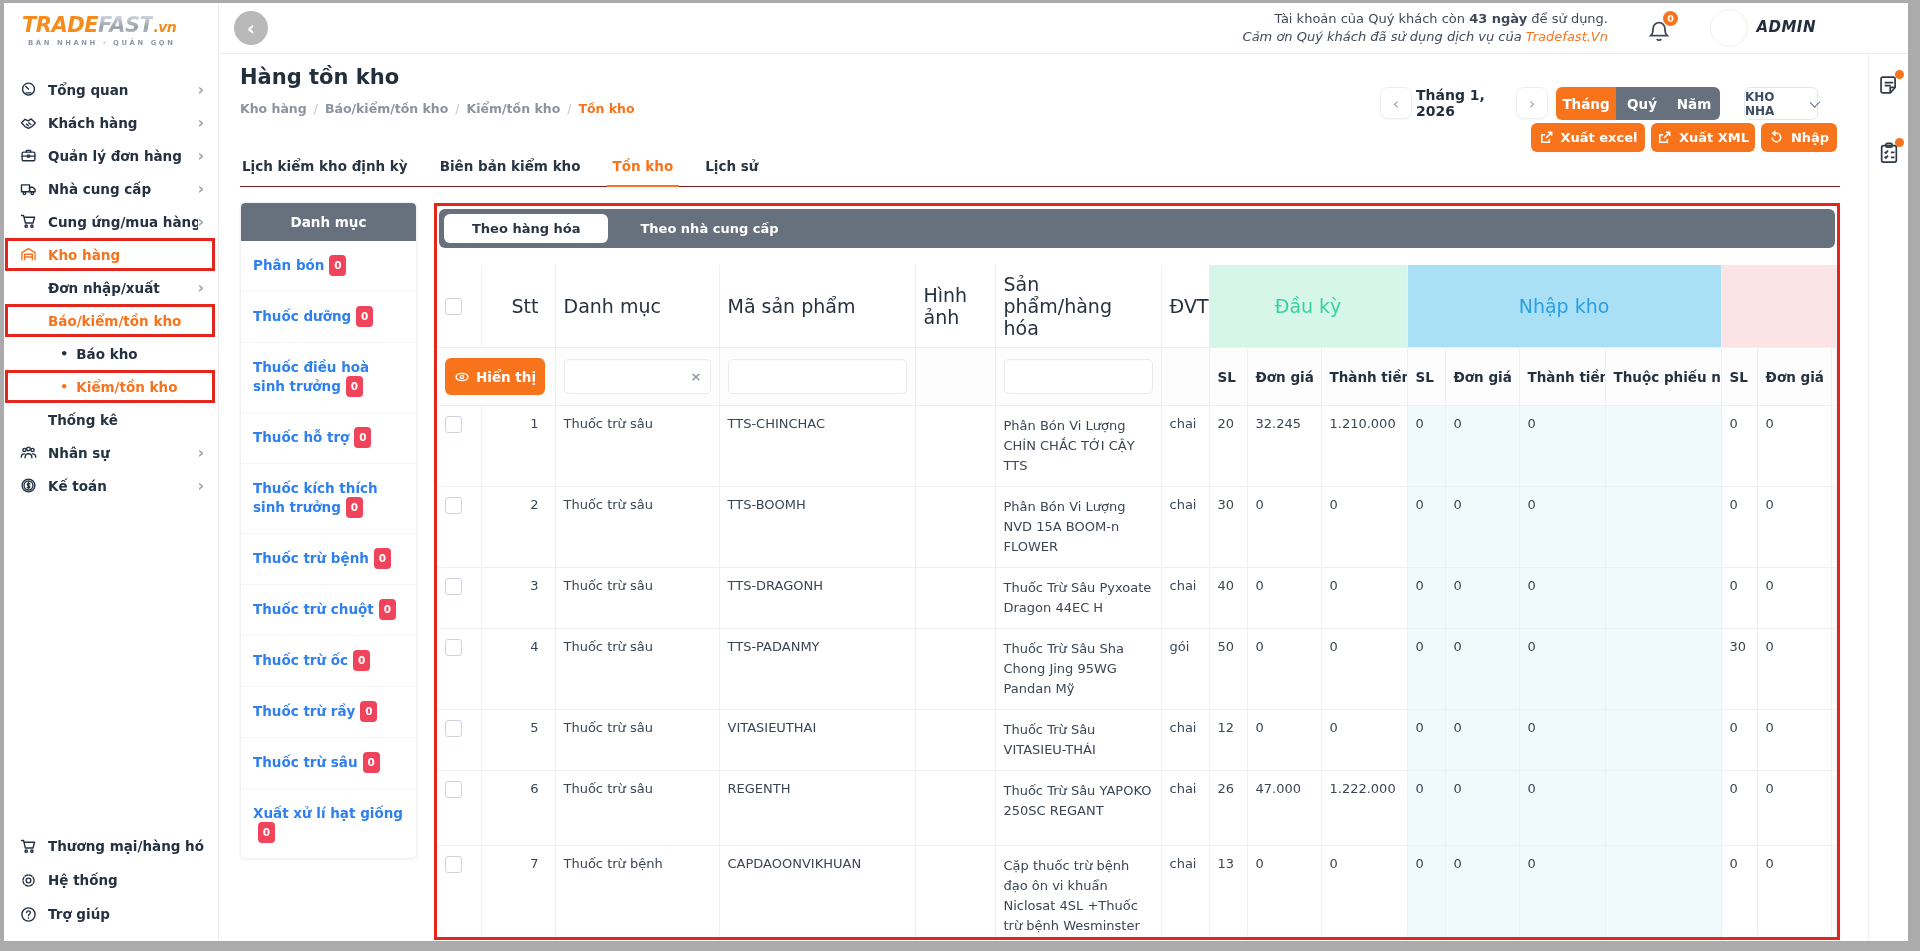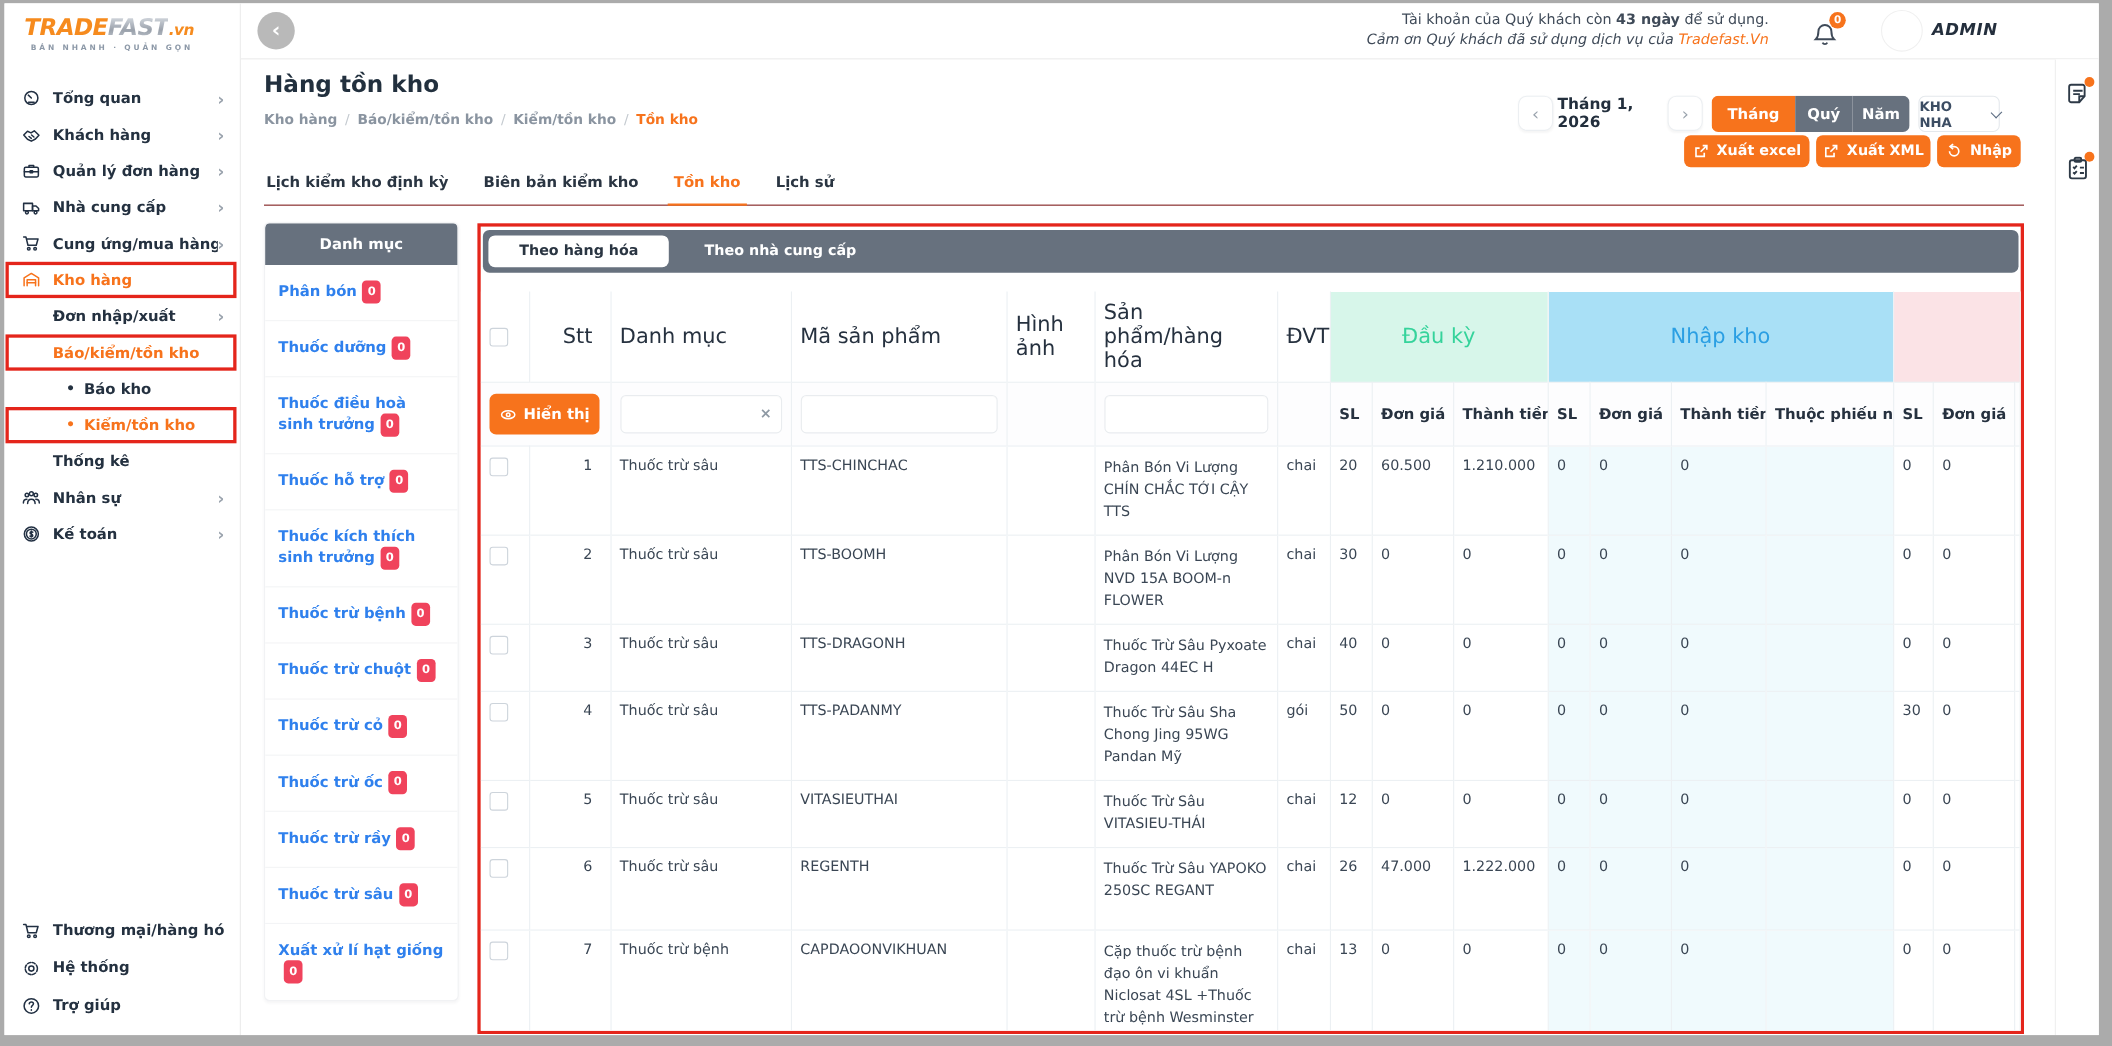--- a/index.html
+++ b/index.html
@@ -60,21 +60,21 @@
   .page-title{position:absolute; left:236px; top:62px; font-size:21px; font-weight:bold; color:#22303e;}
   .breadcrumb{position:absolute; left:236px; top:98px; font-size:12.5px; color:var(--muted); font-weight:600;}
   .breadcrumb .sep{margin:0 7px; color:#c3c9cf; font-weight:400;}
   .breadcrumb .active{color:var(--accent);}
 
   
   .nav-btn{position:absolute; top:84px; width:32px; height:32px; background:#fff; border:1px solid #eceff2; border-radius:8px; box-shadow:0 1px 2px rgba(0,0,0,.04); color:#9aa3ad; font-size:16px; display:flex; align-items:center; justify-content:center; cursor:pointer;}
   .period-label{position:absolute; top:84px; left:1412px; width:98px; height:32px; display:flex; align-items:center; justify-content:center; font-size:14px; font-weight:bold; color:#232f3d;}
   .segmented{position:absolute; top:84px; left:1552px; height:33px; display:flex; border-radius:6px; overflow:hidden; font-size:13.5px; font-weight:600; cursor:pointer;}
   .segmented .seg{display:flex; align-items:center; justify-content:center; color:#fff; background:var(--slate);}
-  .segmented .seg.m0{width:76px;} .segmented .seg.m1{width:52px;} .segmented .seg.m2{width:52px;}
+  .segmented .seg.m0{width:60px;} .segmented .seg.m1{width:52px;} .segmented .seg.m2{width:52px;}
   .segmented .seg.on{background:var(--accent);}
   .wh-select{position:absolute; top:84px; left:1740px; width:74px; height:33px; background:#fff; border:1px solid #e4e8ec; border-radius:6px; display:flex; align-items:center; justify-content:center; gap:7px; font-size:12px; font-weight:600; color:#3c4d63; cursor:pointer;}
   .caret{width:8px; height:8px; border-right:1.6px solid #5a6a80; border-bottom:1.6px solid #5a6a80; transform:rotate(45deg) translateY(-2px);}
 
   .act-btn{position:absolute; top:120px; height:29px; background:var(--accent); border-radius:6px; color:#fff; font-size:13px; font-weight:600; display:flex; align-items:center; justify-content:center; gap:7px; cursor:pointer;}
   .act-btn svg{stroke:#fff; fill:none; stroke-width:1.6; width:15px; height:15px;}
   .btn-excel{left:1527px; width:114px;} .btn-xml{left:1647px; width:104px;} .btn-import{left:1757px; width:76px;}
 
   
   .tabs{position:absolute; left:236px; top:153px; width:1600px; height:31px; border-bottom:1px solid #7f1d1d; display:flex; gap:28px; font-size:13.5px; font-weight:bold; color:#2a3542;}
@@ -353,21 +353,20 @@
   <div class="catpanel">
     <div class="cat-head">Danh mục</div>
     <div id="cat-list">
         <div class="cat-item"><span>Phân bón</span><span class="badge">0</span></div>
         <div class="cat-item"><span>Thuốc dưỡng</span><span class="badge">0</span></div>
         <div class="cat-item"><span>Thuốc điều hoà sinh trưởng</span><span class="badge">0</span></div>
         <div class="cat-item"><span>Thuốc hỗ trợ</span><span class="badge">0</span></div>
         <div class="cat-item"><span>Thuốc kích thích sinh trưởng</span><span class="badge">0</span></div>
         <div class="cat-item"><span>Thuốc trừ bệnh</span><span class="badge">0</span></div>
         <div class="cat-item"><span>Thuốc trừ chuột</span><span class="badge">0</span></div>
-        <div class="cat-item"><span>Thuốc trừ cỏ</span><span class="badge">0</span></div>
         <div class="cat-item"><span>Thuốc trừ ốc</span><span class="badge">0</span></div>
         <div class="cat-item"><span>Thuốc trừ rầy</span><span class="badge">0</span></div>
         <div class="cat-item"><span>Thuốc trừ sâu</span><span class="badge">0</span></div>
         <div class="cat-item"><span>Xuất xử lí hạt giống</span><span class="badge">0</span></div>
       </div>
   </div>
 
   <div class="tablebox">
     <div class="viewbar">
       <div class="viewtab on">Theo hàng hóa</div>
@@ -448,21 +447,21 @@
             <td>
               <div class="cb"></div>
             </td>
             <td class="stt">1</td>
             <td>Thuốc trừ sâu</td>
             <td>TTS-CHINCHAC</td>
             <td></td>
             <td class="prod">Phân Bón Vi Lượng CHÍN CHẮC TỚI CẬY TTS</td>
             <td>chai</td>
             <td class="num">20</td>
-            <td class="num">60.500</td>
+            <td class="num">32.245</td>
             <td class="num">1.210.000</td>
             <td class="num tint">0</td>
             <td class="num tint">0</td>
             <td class="num tint">0</td>
             <td class="tint"></td>
             <td class="num">0</td>
             <td class="num">0</td>
             <td></td>
           </tr>
           <tr style="height: 80px;">

